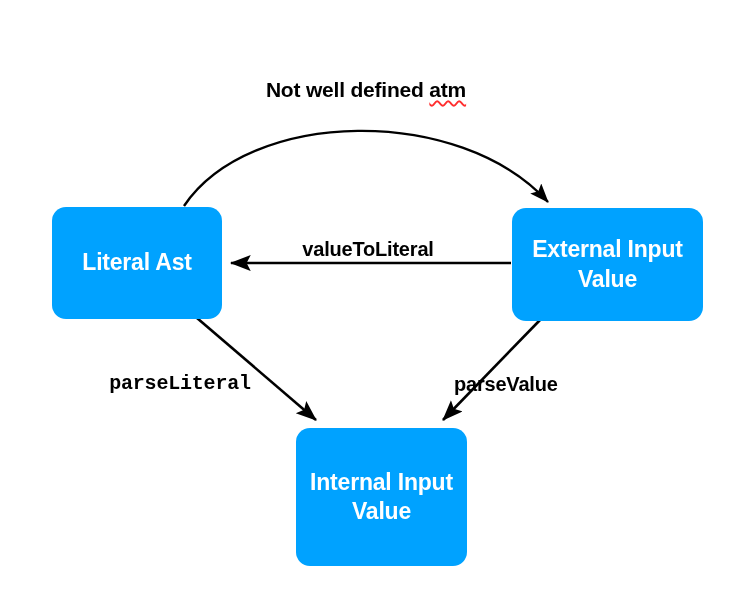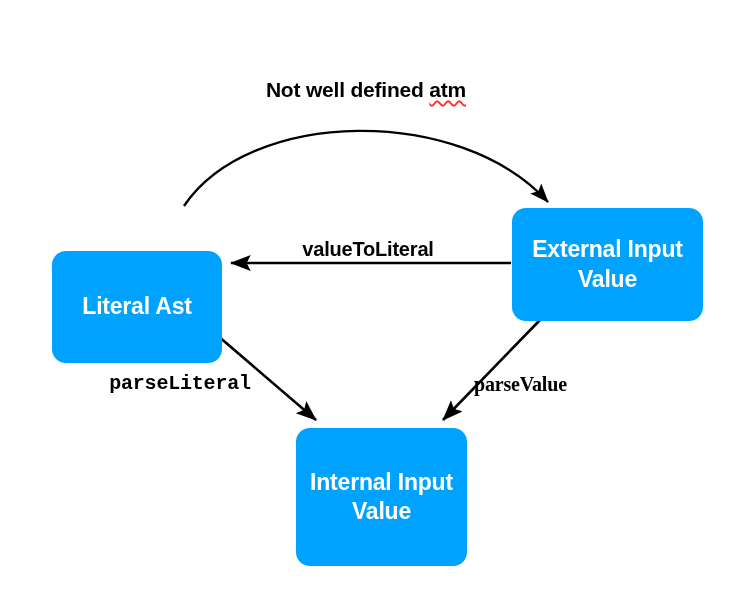--- a/index.html
+++ b/index.html
@@ -40,21 +40,20 @@
     line-height: 1.28;
     letter-spacing: -0.2px;
     box-sizing: border-box;
     padding: 4px 10px;
   }
   #node-literal-ast {
     left: 52px;
     top: 207px;
     width: 170px;
     height: 112px;
-    margin-top: 44px;
   }
   #node-external-input-value {
     left: 512px;
     top: 208px;
     width: 191px;
     height: 113px;
   }
   #node-internal-input-value {
     left: 296px;
     top: 428px;
@@ -93,25 +92,24 @@
     top: 267px;
     width: 230px;
   }
   #label-parse-literal {
     left: 90px;
     top: 371px;
     width: 180px;
     font-family: Liberation Mono, monospace;
   }
   #label-parse-value {
-    left: 474px;
+    left: 454px;
     top: 371px;
     width: 170px;
     text-align: left;
-    font-family: Liberation Serif, serif;
   }
 </style>
 </head>
 <body>
 
 <div id="canvas">
 
   <svg class="edges" viewBox="0 0 732 600" width="732" height="600" xmlns="http://www.w3.org/2000/svg">
     <defs>
       <marker id="arrowhead" markerWidth="9" markerHeight="9" refX="7.6" refY="3.1" orient="auto" markerUnits="strokeWidth">

